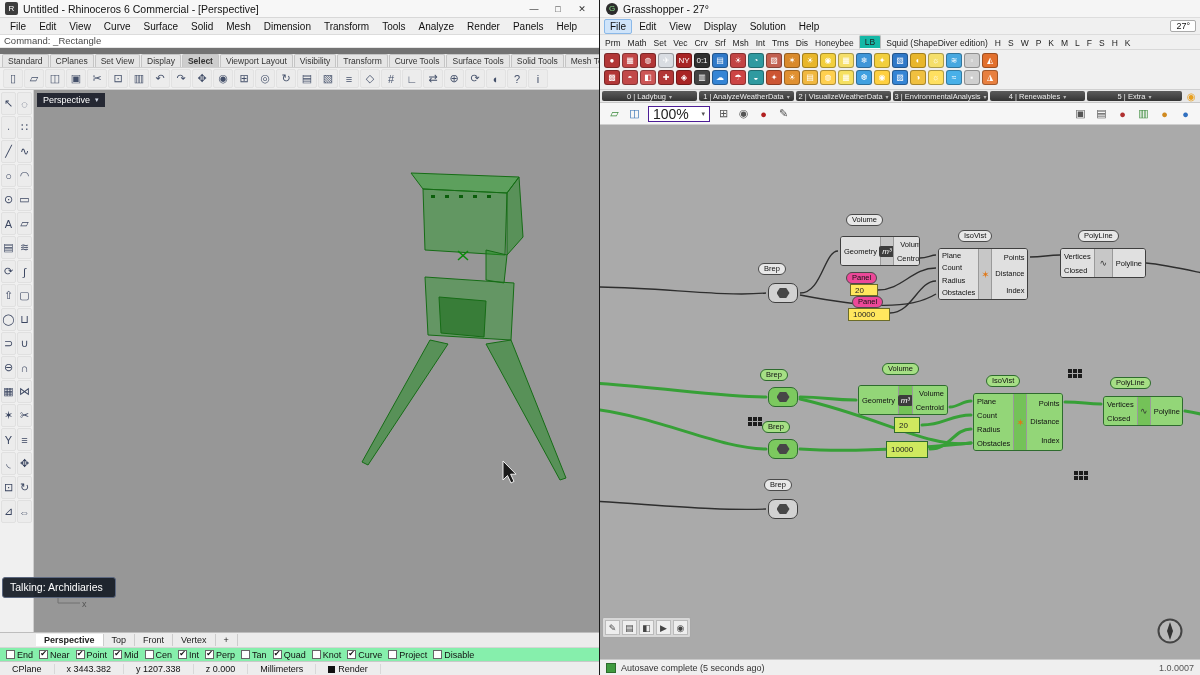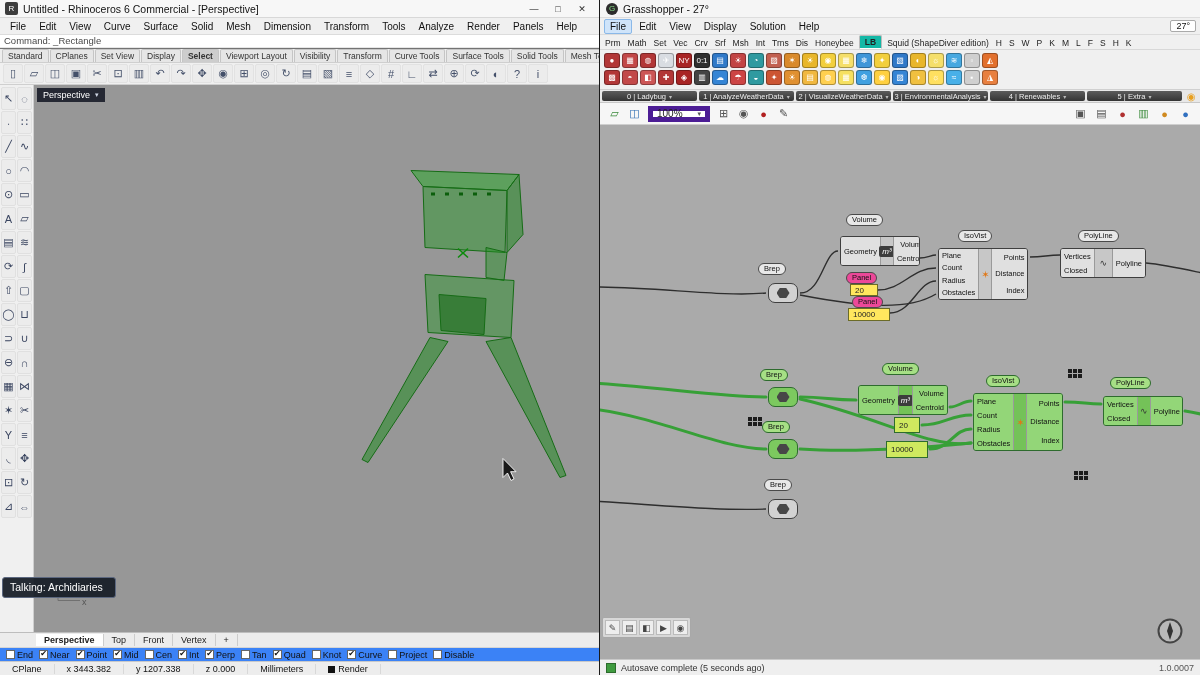--- a/index.html
+++ b/index.html
@@ -9,68 +9,68 @@
 
   
   .rhino{width:600px;display:flex;flex-direction:column;background:#f0f0f0;border-right:1px solid #1a1a1a;min-width:0}
   .r-titlebar{height:18px;display:flex;align-items:center;gap:5px;padding:0 5px;background:#f7f7f7;font-size:10.5px;border-bottom:1px solid #d8d8d8}
   .app-ico{width:13px;height:13px;background:#3d3d3d;color:#fff;font-size:8px;display:flex;align-items:center;justify-content:center;border-radius:2px;flex:none}
   .winbtns{margin-left:auto;display:flex;gap:0;font-size:9px;color:#333}
   .winbtns span{width:24px;text-align:center;padding:2px 0}
   .r-menubar,.g-menubar{height:17px;display:flex;align-items:center;padding:0 4px;font-size:10px;gap:1px;background:#f0f0f0;border-bottom:1px solid #dcdcdc}
   .menu-item{padding:1px 5px;border:1px solid transparent;border-radius:2px}
   .menu-item.active{background:#cfe4fa;border-color:#8ab8e8}
-  .r-cmd{background:#fff;border-bottom:1px solid #737373;font-size:9.5px}
+  .r-cmd{background:#fff;border-bottom:6px solid #737373;font-size:9.5px}
   .cmd-hist{padding:1px 4px;color:#4a4a4a;border-bottom:1px solid #e6e6e6}
   .cmd-hist div{height:10px;line-height:10px;white-space:nowrap;overflow:hidden}
   .cmd-input{height:13px;line-height:13px;padding:0 4px;font-weight:bold;color:#000}
   .r-ttabs{height:14px;display:flex;align-items:flex-end;padding:0 2px;font-size:8.5px;color:#333;background:#ededed;border-bottom:1px solid #cfcfcf;white-space:nowrap;overflow:hidden}
   .rtab{padding:1px 5px;border:1px solid #c5c5c5;border-bottom:none;background:#e6e6e6;margin-right:1px;border-radius:2px 2px 0 0}
   .rtab.active{background:#cdcdcd;font-weight:bold}
   .r-icons{height:22px;display:flex;align-items:center;gap:1px;padding:0 3px;background:#f0f0f0;border-bottom:1px solid #cfcfcf;overflow:hidden}
   .ticon{width:20px;height:19px;display:flex;align-items:center;justify-content:center;font-size:11px;color:#44506a;background:#ececec;border:1px solid #e2e2e2;border-radius:2px;flex:none}
   .r-main{flex:1;display:flex;position:relative;min-height:0}
   .r-side{width:34px;background:#f0f0f0;border-right:1px solid #cfcfcf;display:grid;grid-template-columns:repeat(2,1fr);align-content:start;padding:2px 1px;gap:1px;overflow:hidden}
   .stool{height:23px;display:flex;align-items:center;justify-content:center;font-size:11px;color:#3a4560;background:#ececec;border:1px solid #e0e0e0;border-radius:2px}
   .r-vp{flex:1;position:relative;background:#979797;overflow:hidden}
   .vp-label{position:absolute;top:3px;left:3px;background:#252833;color:#fff;font-size:9px;padding:2px 6px;display:flex;gap:5px;align-items:center;z-index:5}
   .vp-label .car{font-size:7px;color:#cfd6e4}
   .model{position:absolute;inset:0;width:100%;height:100%}
   .talk{position:absolute;left:2px;bottom:34px;background:rgba(22,28,38,.93);border:1px solid #5c6880;color:#fff;font-size:10.5px;padding:3px 12px 4px 7px;border-radius:3px;z-index:8;white-space:nowrap}
   .vp-tabs{height:15px;background:#ececec;border-top:1px solid #bdbdbd;display:flex;align-items:center;font-size:9px;padding-left:36px}
   .vptab{padding:1px 8px;border-right:1px solid #ccc;color:#222}
   .vptab.active{background:#fff;font-weight:bold}
-  .osnap{height:14px;display:flex;align-items:center;font-size:9px;gap:6px;padding:0 6px;background:#3b82f6;border-top:1px solid #d5d5d5;overflow:hidden;white-space:nowrap}
+  .osnap{height:14px;display:flex;align-items:center;font-size:9px;gap:6px;padding:0 6px;background:#86efac;border-top:1px solid #d5d5d5;overflow:hidden;white-space:nowrap}
   .os{display:flex;align-items:center;gap:2px}
   .cb{width:9px;height:9px;border:1px solid #666;background:#fff;font-size:8px;line-height:8px;text-align:center;color:#111;flex:none}
   .cb.checked::after{content:"✔";display:block;margin-top:-1px}
   .r-status{height:14px;display:flex;align-items:center;font-size:9px;background:#ededed;border-top:1px solid #c9c9c9;overflow:hidden;white-space:nowrap}
   .st,.tg{padding:0 12px;border-right:1px solid #d8d8d8}
   .tg{color:#333}
   .tg.on{font-weight:bold;color:#000}
   .sw{display:inline-block;width:7px;height:7px;background:#111;margin-right:3px;vertical-align:-1px}
 
   
   .gh{width:600px;display:flex;flex-direction:column;background:#f0f0f0;min-width:0}
   .g-title{height:18px;display:flex;align-items:center;padding:0 6px;font-size:10.5px;background:#f5f5f5;border-bottom:1px solid #ddd;gap:5px}
   .gh-logo{width:12px;height:12px;border-radius:50%;background:#2c2c2c;color:#8be08b;font-size:8px;display:flex;align-items:center;justify-content:center;flex:none}
   .chip{margin-left:auto;font-size:9px;border:1px solid #aaa;background:#fff;padding:0 5px;border-radius:2px}
   .g-tabs{height:15px;display:flex;align-items:flex-end;font-size:8.5px;padding:0 3px;gap:3px;background:#f0f0f0;border-bottom:1px solid #d8d8d8;white-space:nowrap;overflow:hidden}
   .gtab{padding:1px 2px;color:#222}
-  .gtab.active{background:#14b8a6;border:1px solid #bbb;border-bottom-color:#fff;border-radius:2px 2px 0 0;font-weight:bold;padding:1px 5px}
+  .gtab.active{background:#14b8a6;border:1px solid #bbb;border-bottom-color:#fff;border-radius:2px 2px 0 0;font-weight:normal;padding:1px 5px}
   .g-palette{height:40px;background:#f0f0f0;border-bottom:1px solid #d0d0d0;padding:3px 4px;display:flex;flex-direction:column;gap:2px;overflow:hidden}
   .prow{display:flex;gap:2px}
   .pic{width:16px;height:15px;border-radius:3px;display:flex;align-items:center;justify-content:center;font-size:8px;color:#fff;border:1px solid rgba(0,0,0,.3);flex:none}
   .g-cats{height:13px;display:flex;gap:2px;padding:1px 2px;background:#e8e8e8;border-bottom:1px solid #c8c8c8}
   .cat{flex:1;background:linear-gradient(#5b5b5b,#343434);color:#eee;font-size:7.5px;display:flex;align-items:center;justify-content:center;gap:3px;border-radius:2px;white-space:nowrap;overflow:hidden;padding:0 3px}
   .cat::after{content:"▾";font-size:6px;color:#bbb}
   .cat-extra{width:14px;display:flex;align-items:center;justify-content:center;color:#e8a020;font-size:10px}
   .g-ctb{height:22px;display:flex;align-items:center;gap:5px;padding:0 6px;background:#f6f6f6;border-bottom:1px solid #cfcfcf;font-size:11px}
   .ctbi{width:17px;height:17px;display:flex;align-items:center;justify-content:center;border-radius:2px;flex:none}
-  .zoom-box{display:flex;align-items:center;border:5px solid #4c1d95;background:#fff;height:16px;font-size:10px;padding:0 4px;width:62px;justify-content:space-between;color:#222}
+  .zoom-box{display:flex;align-items:center;border:1px solid #4c1d95;background:#fff;height:16px;font-size:14px;padding:0 4px;width:62px;justify-content:space-between;color:#222}
   .zoom-box::after{content:"▾";font-size:7px;color:#555}
   .ctb-right{margin-left:auto;display:flex;gap:4px}
   .g-canvas{flex:1;position:relative;background:#aaaaaa;overflow:hidden}
   .wires{position:absolute;inset:0;z-index:1}
   .np{position:absolute;height:12px;line-height:10px;font-size:7.5px;padding:0 5px;background:#e8e8e8;border:1px solid #4a4a4a;border-radius:6px;color:#111;z-index:3;white-space:nowrap}
   .np.yellow{background:#ec4899}
   .np.sel{background:#a6df85;border-color:#2e6b2e}
   .comp{position:absolute;display:flex;background:#cfcfcf;border:1px solid #3f3f3f;border-radius:3px;z-index:2;font-size:7.5px;color:#111;overflow:hidden}
   .comp .cin,.comp .cout{display:flex;flex-direction:column;justify-content:space-around;padding:0 3px;background:#e0e0e0}
   .comp .cin{border-right:1px solid #9a9a9a}

